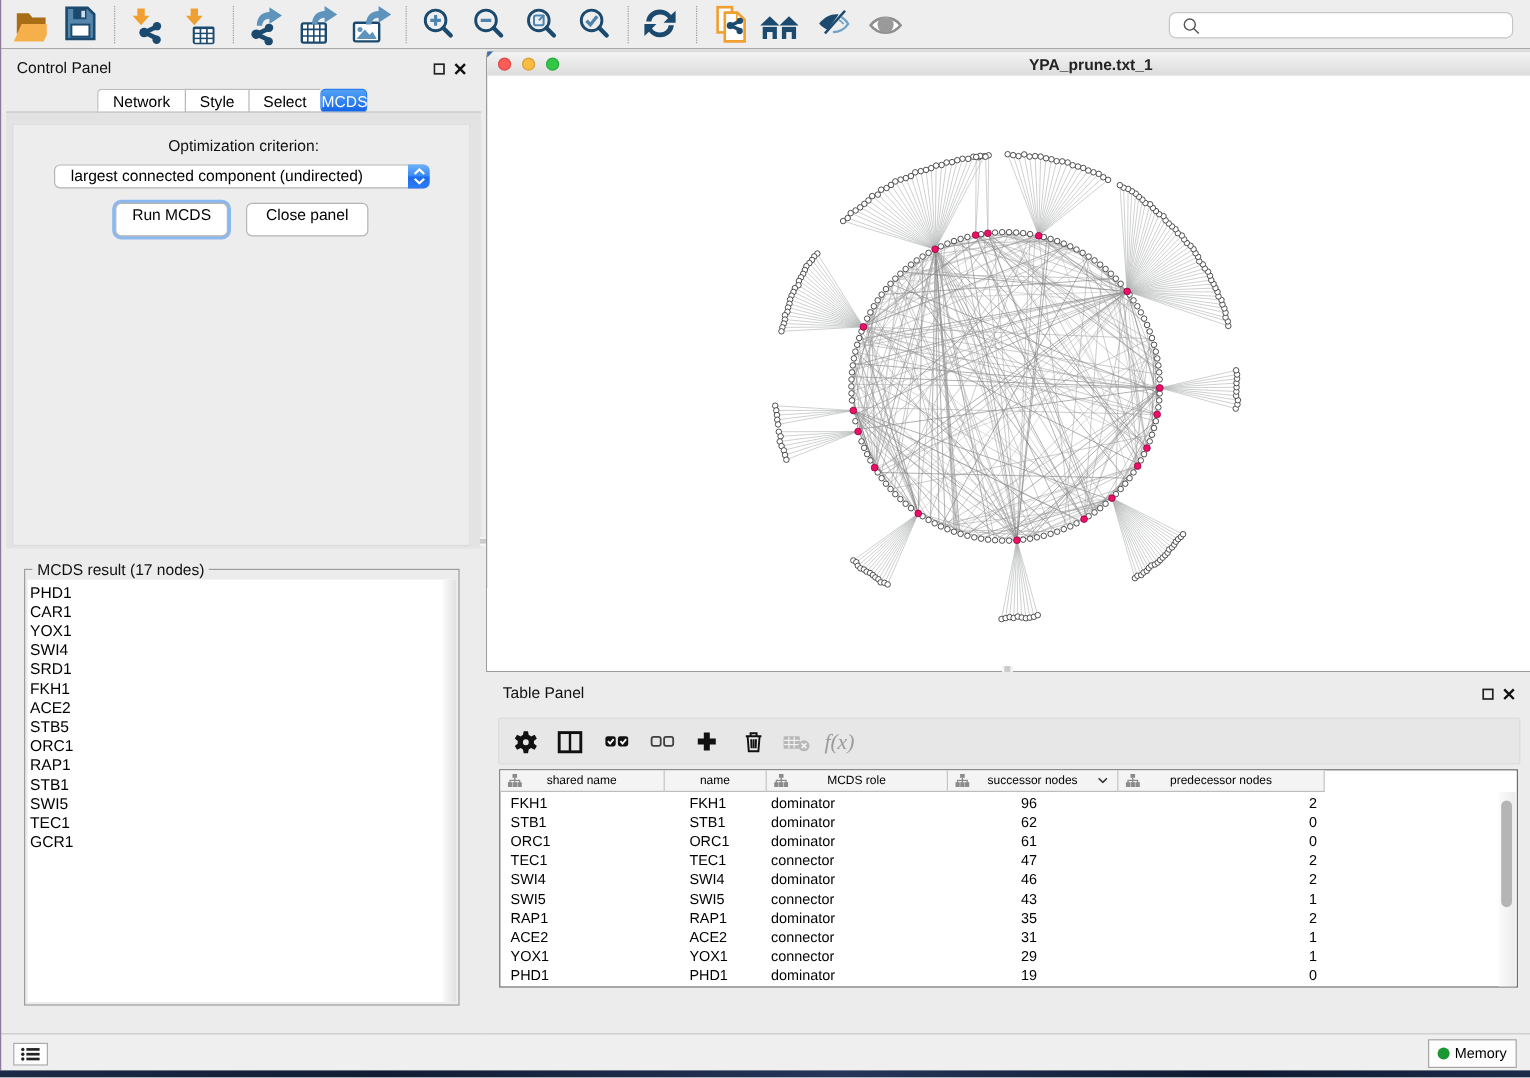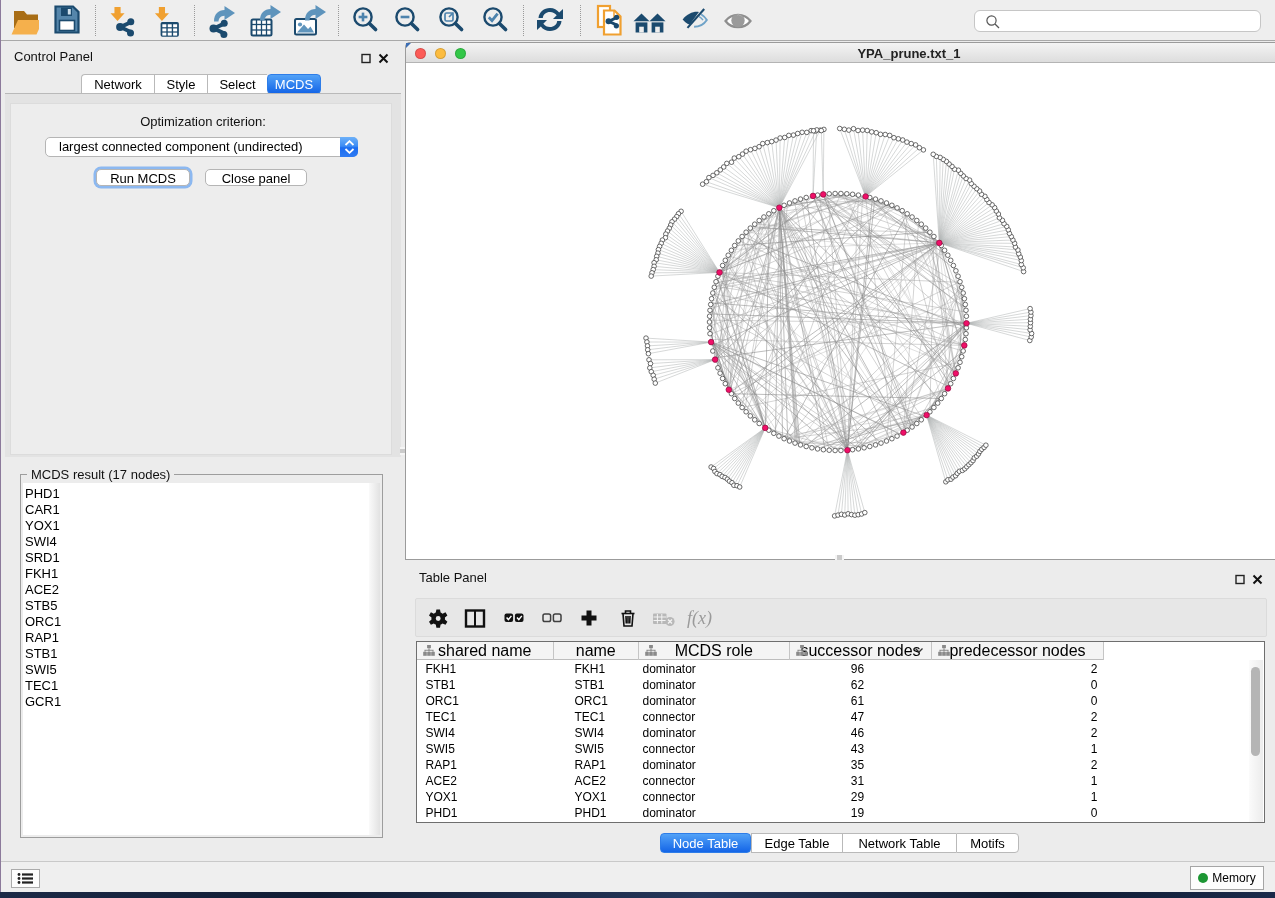--- a/index.html
+++ b/index.html
@@ -21,40 +21,40 @@
 .tab.last{border-right:1px solid #b9b9b9;border-radius:0 4px 0 0}
 .tab.sel{background:linear-gradient(#52a2f7,#1465e7);color:#fff;border:1px solid #2e7de8;border-radius:4px}
 #tabline{position:absolute;left:4px;top:52px;width:396px;height:0;border-top:1px solid #b9b9b9}
 #tcontent{position:absolute;left:4px;top:53px;width:396px;height:767px;background:#ececec}
 #optframe{position:absolute;left:0;top:0;width:396px;height:363px;background:#e3e3e3}
 #innerp{position:absolute;left:5px;top:9px;width:382px;height:352px;background:#ededed;border:1px solid #dcdcdc}
 #optlab{position:absolute;left:0;top:73px;width:404px;text-align:center;font-size:13px;color:#111}
 #dropdown{position:absolute;left:44px;top:96px;width:313px;height:20px;background:#fff;border:1px solid #b5b5b5;border-radius:5px;font-size:13px;line-height:18px;color:#000;padding-left:13px}
 #spin{position:absolute;right:-1px;top:-1px;width:18px;height:20px;border-radius:0 5px 5px 0;background:linear-gradient(#6db1f9 0%,#3c8cf4 46%,#1b6cf0 54%,#2f7cf3 100%)}
 #spin svg{position:absolute;left:2.5px;top:3px}
-.btn{position:absolute;height:17px;background:#fff;border:1px solid #b5b5b5;border-radius:5px;font-size:13px;text-align:center;line-height:17px;color:#000}
+.btn{position:absolute;height:28px;background:#fff;border:1px solid #b5b5b5;border-radius:5px;font-size:13px;text-align:center;line-height:17px;color:#000}
 #runbtn{left:95px;top:128px;width:94px;box-shadow:0 0 0 2.5px rgba(115,170,240,.8)}
 #closebtn{left:204px;top:128px;width:102px}
 
 #gbox{position:absolute;left:19px;top:433px;width:363px;height:364px;border:1px solid #9d9d9d}
 #gtitle{position:absolute;left:6px;top:-8px;background:#ececec;padding:0 4px;font-size:13px;color:#111}
 #glist{position:absolute;left:2px;top:8px;width:357px;height:352px;background:#fff;font-size:13px;color:#000;padding-top:3px}
 #glist .li{height:16px;line-height:16px;padding-left:2px}
 #gscroll{position:absolute;right:2px;top:8px;width:11px;height:352px;background:linear-gradient(90deg,#fafafa,#e2e2e2)}
 
 #netwin{position:absolute;left:405px;top:42px;width:870px;height:518px;background:#fff;border:1px solid #9b9b9b;border-right:none;border-radius:5px 0 0 0}
 #nettitle{position:absolute;left:0;top:0;width:100%;height:20px;background:linear-gradient(#f4f4f4,#dddddd);border-bottom:1px solid #b4b4b4;border-radius:5px 0 0 0}
 #nettitle .tl{position:absolute;top:5px;width:11px;height:11px;border-radius:50%;box-shadow:inset 0 0 0 1px rgba(0,0,0,0.15)}
 #winname{position:absolute;left:0;top:3px;width:1006px;text-align:center;font-size:13px;font-weight:bold;color:#222}
 
 #tpanel{position:absolute;left:406px;top:565px;width:869px;height:296px;background:#ececec}
 #ttoolbar{position:absolute;left:9px;top:33px;width:852px;height:39px;background:#e7e7e7;border:1px solid #dbdbdb;border-radius:2px}
 #ttable{position:absolute;left:9.5px;top:76px;width:849px;height:182px;background:#fff;border:1px solid #6e6e6e}
 #thead{position:absolute;left:0;top:0;width:687px;height:18px;background:#f4f4f4;border-bottom:1px solid #bdbdbd}
-.hcell{position:absolute;top:0;height:18px;border-right:1px solid #c5c5c5;font-size:16px;color:#000}
+.hcell{position:absolute;top:0;height:18px;border-right:1px solid #c5c5c5;font-size:10px;color:#000}
 .hcell .lab{position:absolute;left:0;right:0;top:0;text-align:center;line-height:17px}
 .hicon{position:absolute;left:6px;top:3px}
 .trow{position:absolute;left:0;width:845px;height:16px;font-size:12px;color:#000;line-height:16px}
 .trow .c0{position:absolute;left:9px}.trow .c1{position:absolute;left:158px}.trow .c2{position:absolute;left:226px}
 .trow .c3{position:absolute;left:374px;width:134px;text-align:center}.trow .c4{position:absolute;left:516px;width:165px;text-align:right}
 #tscroll{position:absolute;right:1px;top:18px;width:14px;height:162px;background:linear-gradient(90deg,#fbfbfb,#ececec)}
 #tthumb{position:absolute;left:2.5px;top:7px;width:9px;height:89px;background:#b5b5b5;border-radius:5px}
 .btabs{position:absolute;top:268px;left:254px;display:flex}
 .btab{height:20px;line-height:19px;font-size:13px;background:#fff;border:1px solid #b9b9b9;border-right:none;text-align:center}
 .btab.first{border-radius:4px 0 0 4px}
@@ -230,21 +230,21 @@
   <div class="wb" style="left:360px;top:9px"><svg width="10" height="11" viewBox="0 0 10 11">
         <rect x="1" y="1.5" width="8" height="8" fill="none" stroke="#222" stroke-width="1.4"></rect>
       </svg></div>
   <div class="wb" style="left:377px;top:9px"><svg width="11" height="11" viewBox="0 0 11 11">
         <path d="M1.5 1.5 L9.5 9.5 M9.5 1.5 L1.5 9.5" stroke="#111" stroke-width="2"></path>
       </svg></div>
   <div class="tabs" style="left:80px;top:33px">
     <div class="tab first" style="width:73px">Network</div>
       <div class="tab" style="width:53px">Style</div>
       <div class="tab" style="width:60px">Select</div>
-      <div class="tab last sel" style="width:54px">MCDS</div>
+      <div class="tab last sel" style="width:39px">MCDS</div>
   </div>
   <div id="tabline"></div>
   <div id="tcontent">
       <div id="optframe">
         <div id="innerp"></div>
       </div>
     </div>
   <div id="optlab">Optimization criterion:</div>
   <div id="dropdown">largest connected component (undirected)<div id="spin">
         <svg width="13" height="14" viewBox="0 0 13 14">
@@ -1269,26 +1269,20 @@
         </div>
         <div class="trow" style="top:163px">
           <span class="c0">PHD1</span>
           <span class="c1">PHD1</span>
           <span class="c2">dominator</span>
           <span class="c3">19</span>
           <span class="c4">0</span>
         </div>
       </div>
   </div>
-  <div class="btabs">
-    <div class="btab first sel" style="width:91px">Node Table</div>
-      <div class="btab" style="width:91px">Edge Table</div>
-      <div class="btab" style="width:114px">Network Table</div>
-      <div class="btab last" style="width:63px">Motifs</div>
-  </div>
 </div>
 
 <div style="position:absolute;left:400px;top:447px;width:5px;height:8px;background:#cbcbcb;border-top:2px solid #f5f5f5;border-bottom:2px solid #f5f5f5"></div>
 <div style="position:absolute;left:835px;top:555px;width:9px;height:5px;background:#cbcbcb;border-left:2px solid #f5f5f5;border-right:2px solid #f5f5f5"></div>
 <div id="sbar">
   <div id="lbtn">
       <svg width="17" height="13" viewBox="0 0 17 13" style="position:absolute;left:5px;top:2px">
         <circle cx="2" cy="2.5" r="1.4" fill="#222"></circle>
         <circle cx="2" cy="6.5" r="1.4" fill="#222"></circle>
         <circle cx="2" cy="10.5" r="1.4" fill="#222"></circle>

